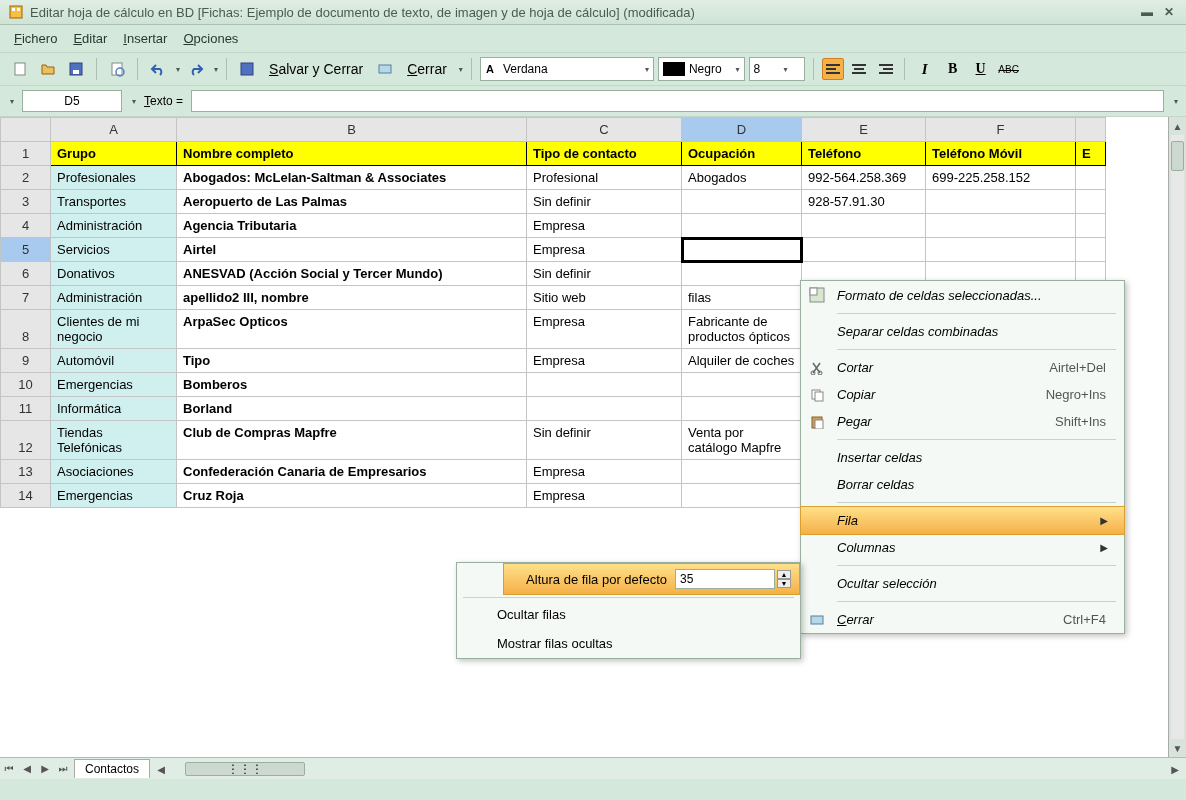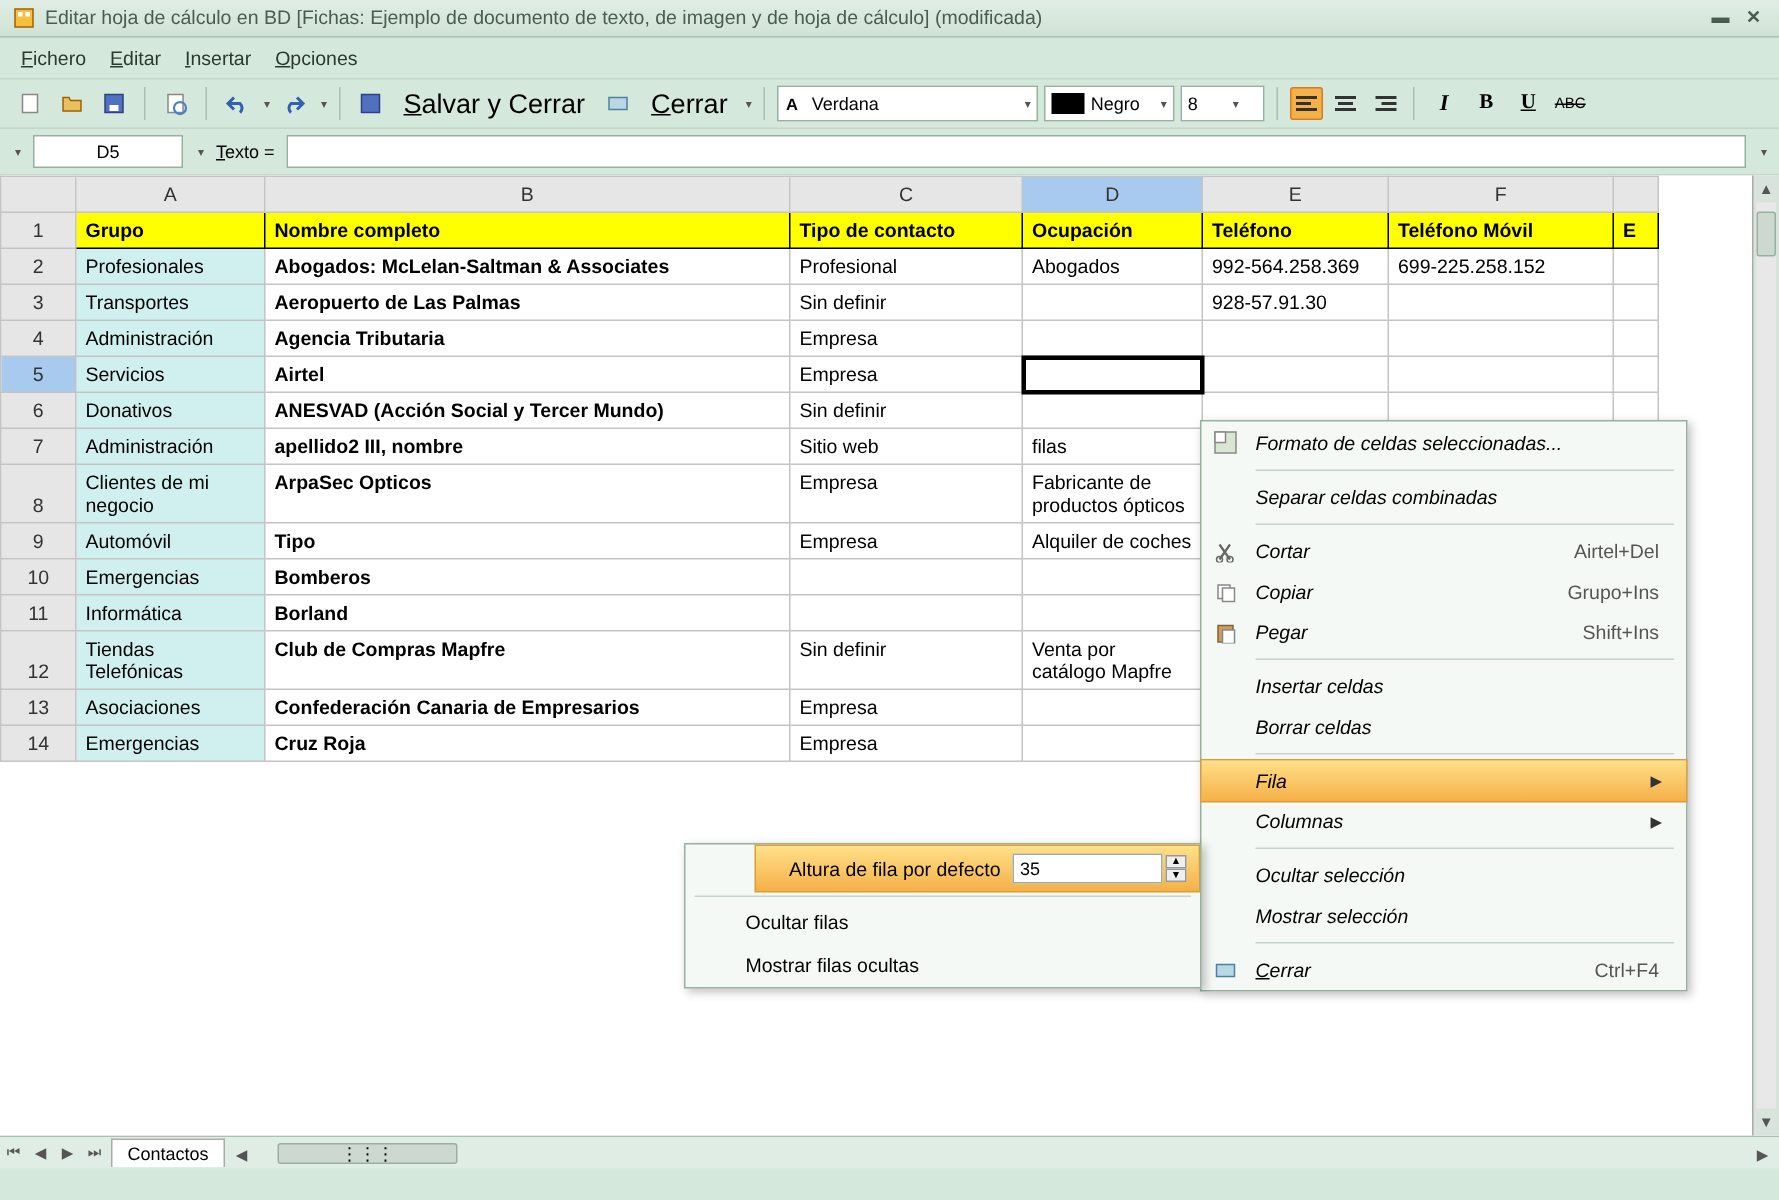--- a/index.html
+++ b/index.html
@@ -1,30 +1,30 @@
 <!DOCTYPE html>
 <html><head>
 <meta charset="utf-8">
 <style>
 * { margin: 0; padding: 0; box-sizing: border-box; font-family: Verdana, sans-serif; }
 body { background: #d5e8dc; font-size: 12px; overflow: hidden; }
 
-.titlebar { display: flex; padding: 4px 8px; background: linear-gradient(#e0ede4,#d0e3d6); border-bottom: 1px solid #aac0b0; }
+.titlebar { display: flex; align-items: center; padding: 4px 8px; background: linear-gradient(#e0ede4,#d0e3d6); border-bottom: 1px solid #aac0b0; }
 .titlebar .icon { width: 16px; height: 16px; margin-right: 6px; }
 .titlebar .title { flex: 1; color: #4a5c4f; font-size: 13px; }
 .titlebar .winbtn { width: 18px; height: 14px; margin-left: 4px; display: flex; align-items: center; justify-content: center; cursor: pointer; color: #4a5c4f; font-weight: bold; }
 
 .menubar { display: flex; gap: 16px; padding: 6px 14px; color: #2a3a2e; font-size: 13px; }
 .menubar span { cursor: pointer; }
 .menubar u { text-decoration: underline; }
 
 .toolbar { display: flex; align-items: center; padding: 4px 8px; gap: 4px; border-top: 1px solid #c4d6c9; border-bottom: 1px solid #c4d6c9; }
 .tbtn { width: 24px; height: 24px; display: flex; align-items: center; justify-content: center; cursor: pointer; border-radius: 2px; }
 .tsep { width: 1px; height: 22px; background: #aac0b0; margin: 0 4px; }
-.tlabel { cursor: pointer; padding: 0 6px; font-size: 18px; }
+.tlabel { cursor: pointer; padding: 0 6px; font-size: 14px; }
 .tlabel u { text-decoration: underline; }
 .tdrop { margin-left: 2px; color: #555; font-size: 8px; }
 .fontbox { display: flex; align-items: center; border: 1px solid #9ab09f; background: #fff; padding: 2px 4px; height: 24px; }
 .fontbox input { border: none; outline: none; font-size: 12px; }
 .colorbox { display: flex; align-items: center; border: 1px solid #9ab09f; background: #fff; padding: 2px 4px; height: 24px; }
 .color-sw { width: 22px; height: 14px; background: #000; margin-right: 4px; }
 .align-btn { width: 22px; height: 22px; display: flex; flex-direction: column; justify-content: center; align-items: center; gap: 2px; cursor: pointer; border-radius: 2px; padding: 3px; }
 .align-btn.active { background: #f5b048; border: 1px solid #d08020; }
 .align-btn div { height: 2px; background: #333; }
 .align-btn .l1 { width: 14px; } .align-btn .l2 { width: 10px; } .align-btn .l3 { width: 14px; }
@@ -423,21 +423,21 @@
     <span class="cm-shortcut">Airtel+Del</span>
   </div>
   <div class="cm-item">
     <span class="cm-iconcol">
         <svg width="14" height="14">
           <rect x="2" y="2" width="8" height="9" fill="#fff" stroke="#888"></rect>
           <rect x="5" y="4" width="8" height="9" fill="#fff" stroke="#888"></rect>
         </svg>
       </span>
     <span class="cm-label">Copiar</span>
-    <span class="cm-shortcut">Grupo+Ins</span>
+    <span class="cm-shortcut">Negro+Ins</span>
   </div>
   <div class="cm-item">
     <span class="cm-iconcol">
         <svg width="14" height="14">
           <rect x="2" y="2" width="10" height="11" fill="#c8a060" stroke="#886030"></rect>
           <rect x="5" y="5" width="8" height="9" fill="#fff" stroke="#888"></rect>
         </svg>
       </span>
     <span class="cm-label">Pegar</span>
     <span class="cm-shortcut">Shift+Ins</span>
@@ -460,24 +460,20 @@
   <div class="cm-item">
       <span class="cm-iconcol"></span>
       <span class="cm-label">Columnas</span>
       <span class="cm-arrow">▶</span>
     </div>
   <div class="cm-sep"></div>
   <div class="cm-item">
       <span class="cm-iconcol"></span>
       <span class="cm-label">Ocultar selección</span>
     </div>
-  <div class="cm-item">
-      <span class="cm-iconcol"></span>
-      <span class="cm-label">Mostrar selección</span>
-    </div>
   <div class="cm-sep"></div>
   <div class="cm-item">
     <span class="cm-iconcol">
         <svg width="14" height="14">
           <rect x="1" y="3" width="12" height="8" fill="#b8d8e8" stroke="#5080a0"></rect>
         </svg>
       </span>
     <span class="cm-label"><u>C</u>errar</span>
     <span class="cm-shortcut">Ctrl+F4</span>
   </div>

